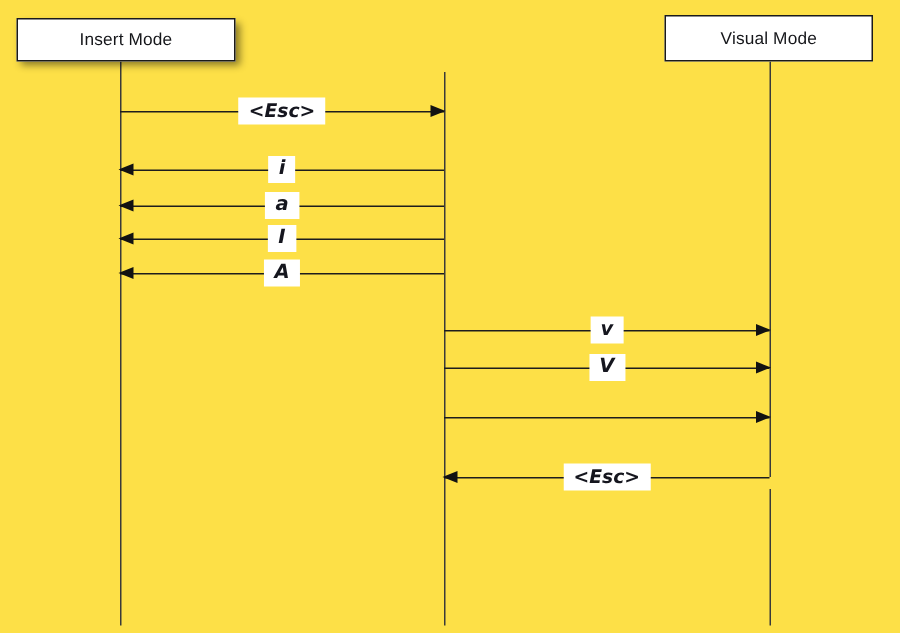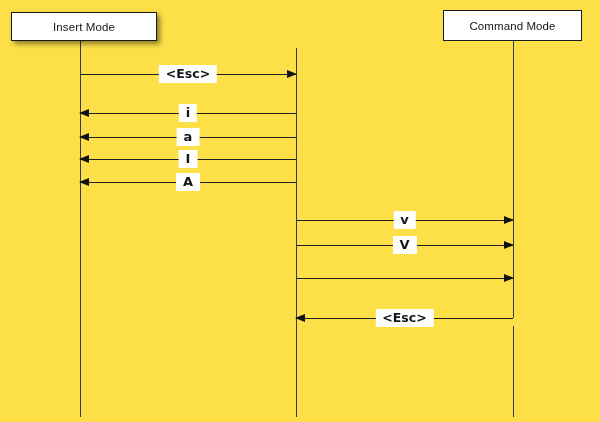--- a/index.html
+++ b/index.html
@@ -97,20 +97,21 @@
   }
   .msg .lbl {
     position: absolute;
     left: 50%;
     top: 0;
     transform: translateX(-50%);
     background: #ffffff;
     padding: 0 7px;
     font-family: "DejaVu Sans", sans-serif;
     font-size: 12.5px;
+    font-style: italic;
     font-weight: 700;
     color: #15161e;
     line-height: 18px;
     white-space: nowrap;
   }
   .msg .lbl.plain {
     font-size: 13px;
   }
 </style>
 </head>
@@ -119,21 +120,21 @@
 <div id="canvas">
 
   <div class="lifeline" id="ll-insert" style="left: 80px; top: 41px; height: 376px;"></div>
   <div class="lifeline" id="ll-command" style="left: 296px; top: 48px; height: 369px;"></div>
   <div class="lifeline" id="ll-visual-upper" style="left: 513px; top: 41px; height: 277px;"></div>
   <div class="lifeline" id="ll-visual-lower" style="left: 513px; top: 326px; height: 91px;"></div>
 
   <div class="box shadowed" id="box-insert" style="left: 11px; top: 12px; width: 146px; height: 29px;">Insert Mode</div>
 
 
-  <div class="box" id="box-visual" style="left: 443px; top: 10px; width: 139px; height: 31px;">Command Mode</div>
+  <div class="box" id="box-visual" style="left: 443px; top: 10px; width: 139px; height: 31px;">Visual Mode</div>
 
   <div id="messages-layer">
       <div class="msg to-right" style="left: 80px; width: 216px; top: 65px;">
         <div class="line"></div>
         <div class="head"></div>
         <div class="lbl">&lt;Esc&gt;</div>
       </div>
       <div class="msg to-left" style="left: 80px; width: 216px; top: 104px;">
         <div class="line"></div>
         <div class="head"></div>

